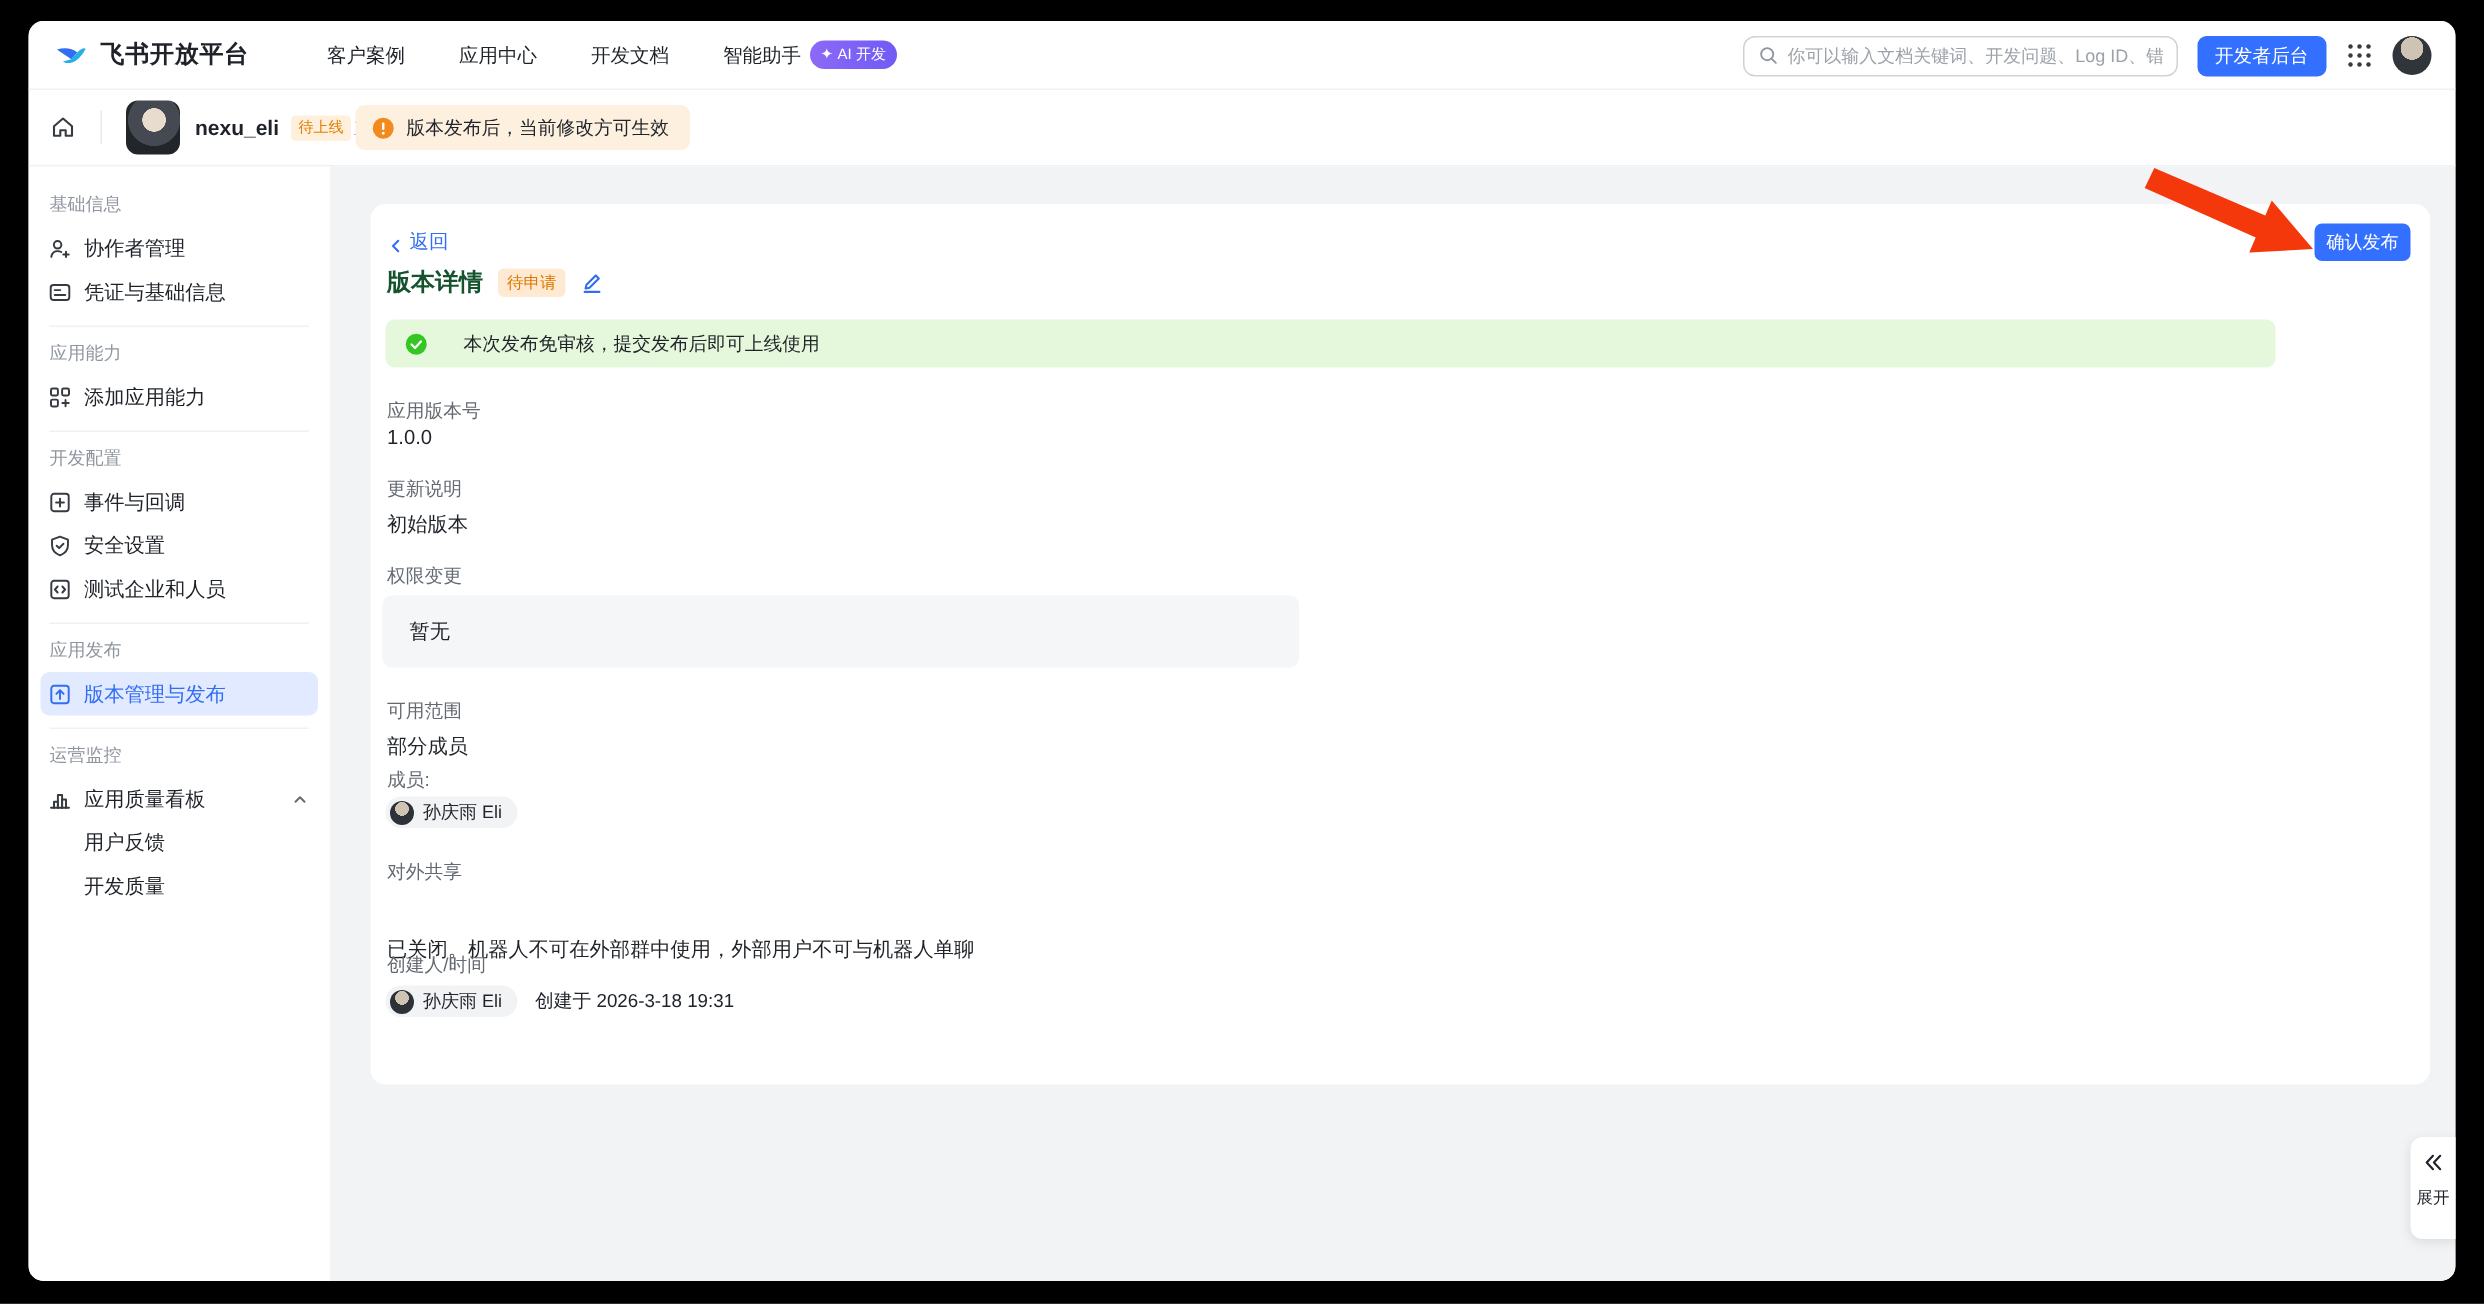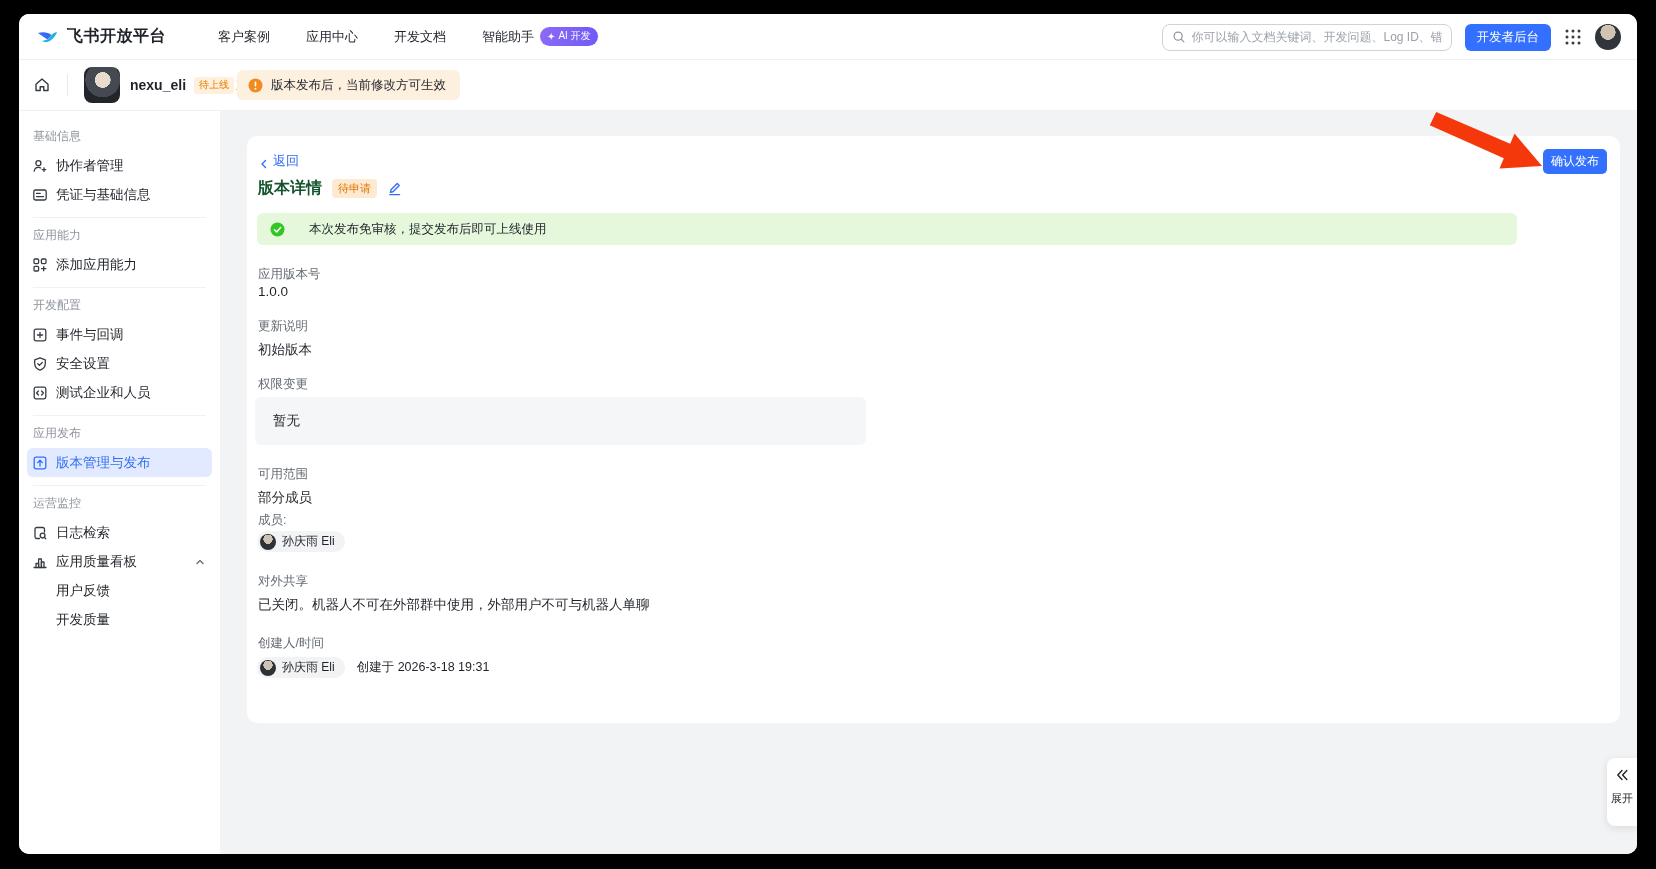--- a/index.html
+++ b/index.html
@@ -262,30 +262,20 @@
                 <polyline points="5.6,7.6 8,5.2 10.4,7.6"></polyline>
               </svg>
           </span>
           <span class="s-label">版本管理与发布</span>
         </div>
         <div class="side-divider"></div>
 
         <div class="side-section-label">运营监控</div>
         <div class="side-item">
           <span class="s-icon">
-            <svg width="16" height="16" viewBox="0 0 16 16" fill="none" stroke="currentColor" stroke-width="1.3" stroke-linecap="round">
-                <path d="M12.5 7 V4.2 C12.5 3.2 11.8 2.5 10.8 2.5 H4.7 C3.7 2.5 3 3.2 3 4.2 V11.8 C3 12.8 3.7 13.5 4.7 13.5 H7.5"></path>
-                <circle cx="10.6" cy="10.6" r="2.4"></circle>
-                <line x1="12.4" y1="12.4" x2="13.8" y2="13.8"></line>
-              </svg>
-          </span>
-          <span class="s-label">日志检索</span>
-        </div>
-        <div class="side-item">
-          <span class="s-icon">
             <svg width="16" height="16" viewBox="0 0 16 16" fill="none" stroke="currentColor" stroke-width="1.3" stroke-linecap="round" stroke-linejoin="round">
                 <path d="M2 13.5 H14"></path>
                 <path d="M4 13.5 V9.5 H6.6 V13.5"></path>
                 <path d="M6.6 13.5 V5 H9.4 V13.5"></path>
                 <path d="M9.4 13.5 V8 H12 V13.5"></path>
               </svg>
           </span>
           <span class="s-label">应用质量看板</span>
           <span class="side-chevron">
             <svg width="12" height="12" viewBox="0 0 12 12" fill="none" stroke="currentColor" stroke-width="1.3" stroke-linecap="round" stroke-linejoin="round">
@@ -346,21 +336,21 @@
           <div class="f-value" style="top:353px">部分成员</div>
           <div class="f-label" style="top:376px">成员:</div>
           <div class="pill-row" style="top:395px">
             <span class="member-pill">
               <span class="m-avatar"></span>
               <span class="m-name">孙庆雨 Eli</span>
             </span>
           </div>
 
           <div class="f-label" style="top:437px">对外共享</div>
-          <div class="f-value" style="top:460px">已关闭。机器人不可在外部群中使用，外部用户不可与机器人单聊</div>
+          <div class="f-value" style="top:488px">已关闭。机器人不可在外部群中使用，外部用户不可与机器人单聊</div>
 
           <div class="f-label" style="top:499px">创建人/时间</div>
           <div class="pill-row" style="top:521px">
             <span class="member-pill">
               <span class="m-avatar"></span>
               <span class="m-name">孙庆雨 Eli</span>
             </span>
             <span class="created-text">创建于 2026-3-18 19:31</span>
           </div>
         </div>

